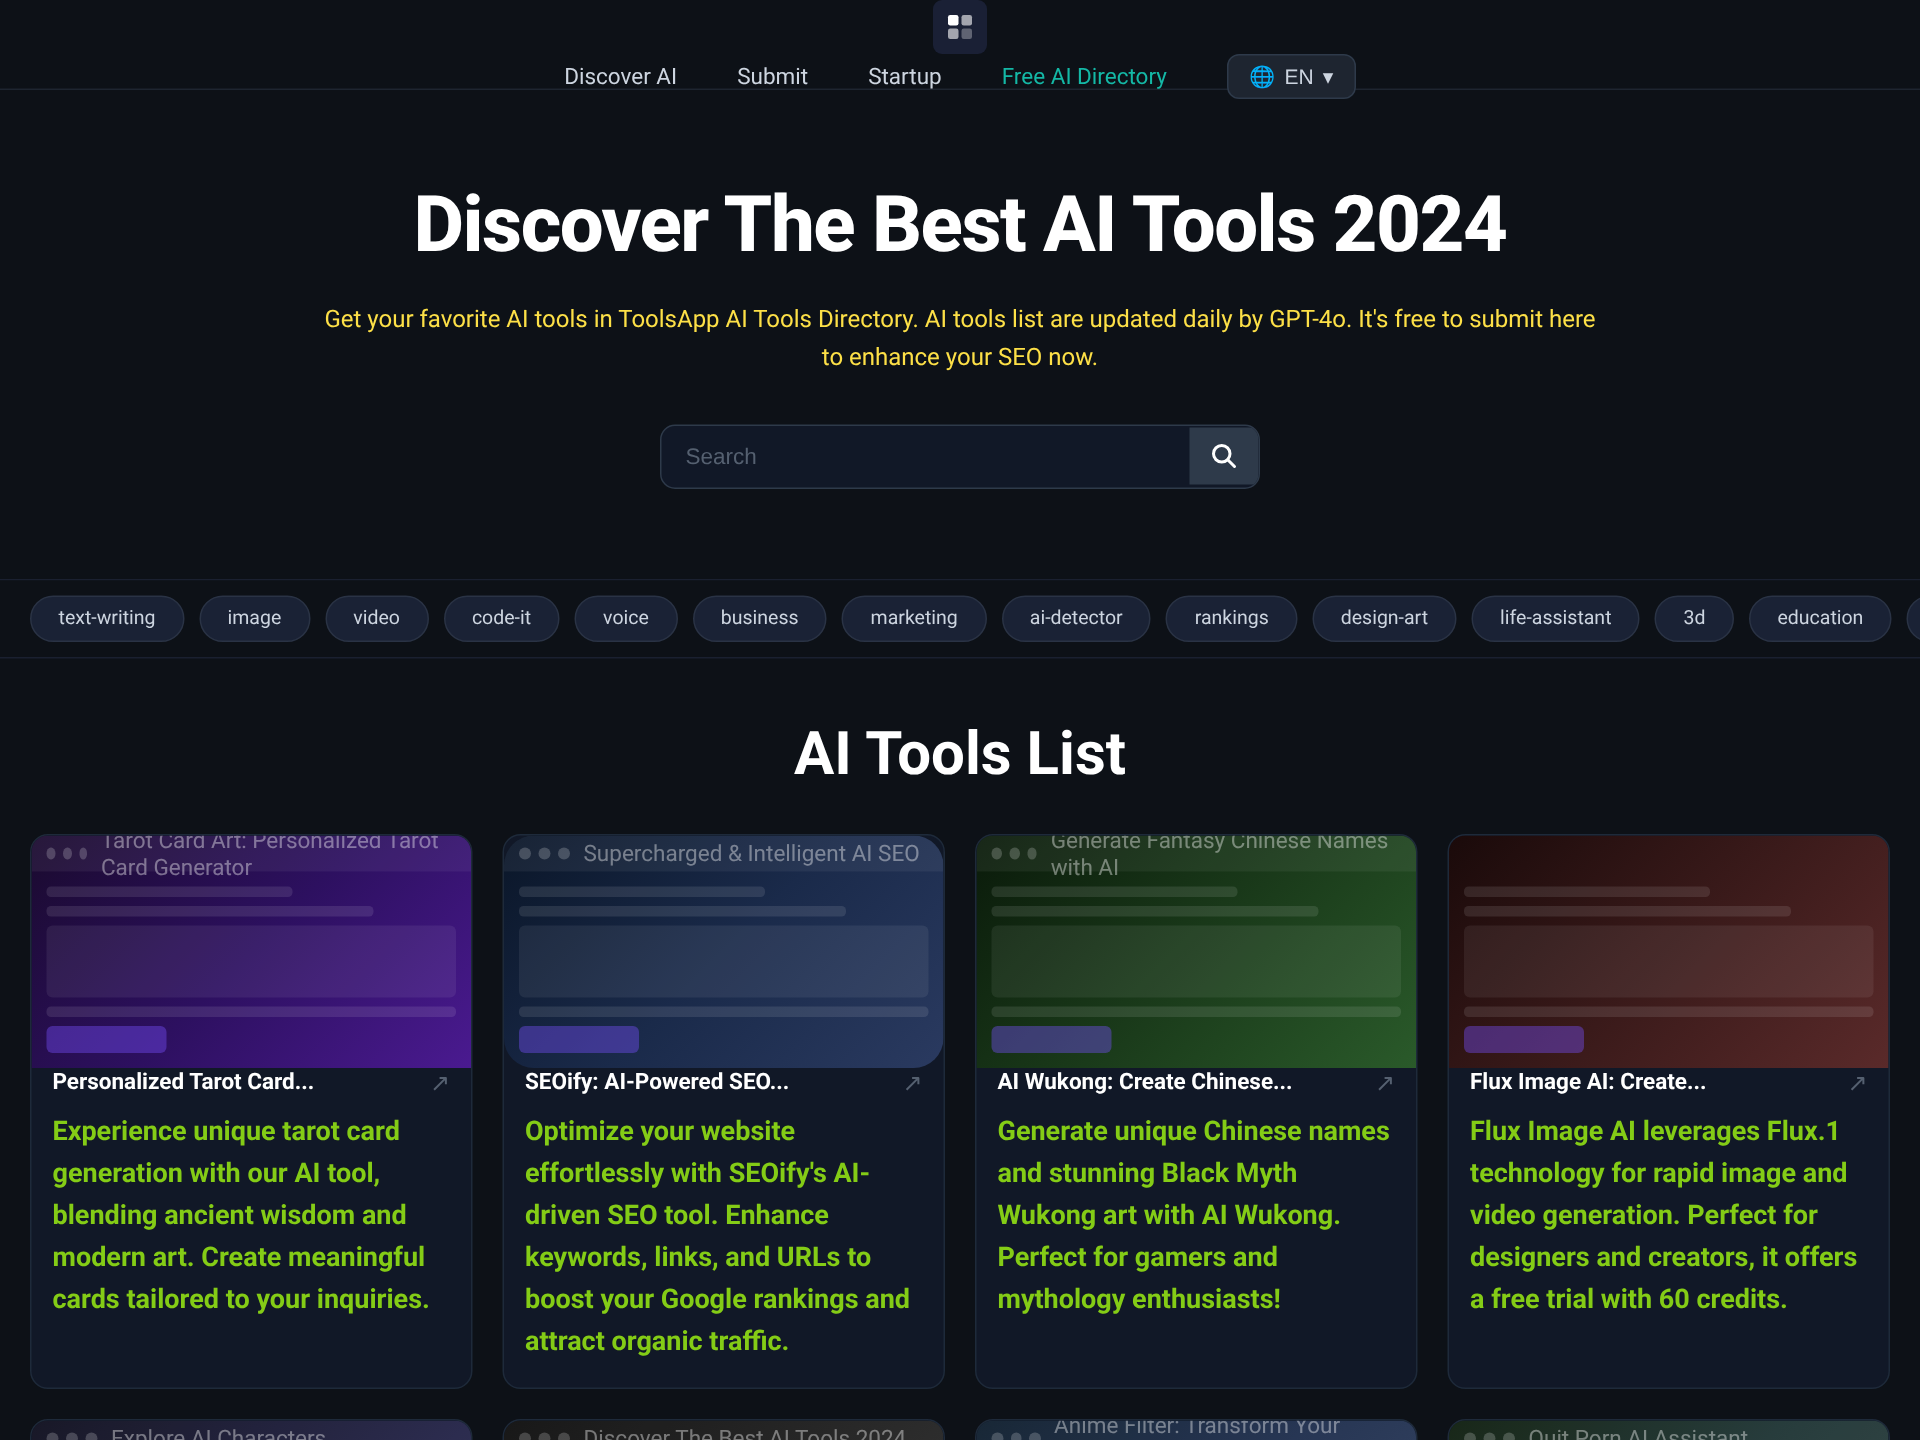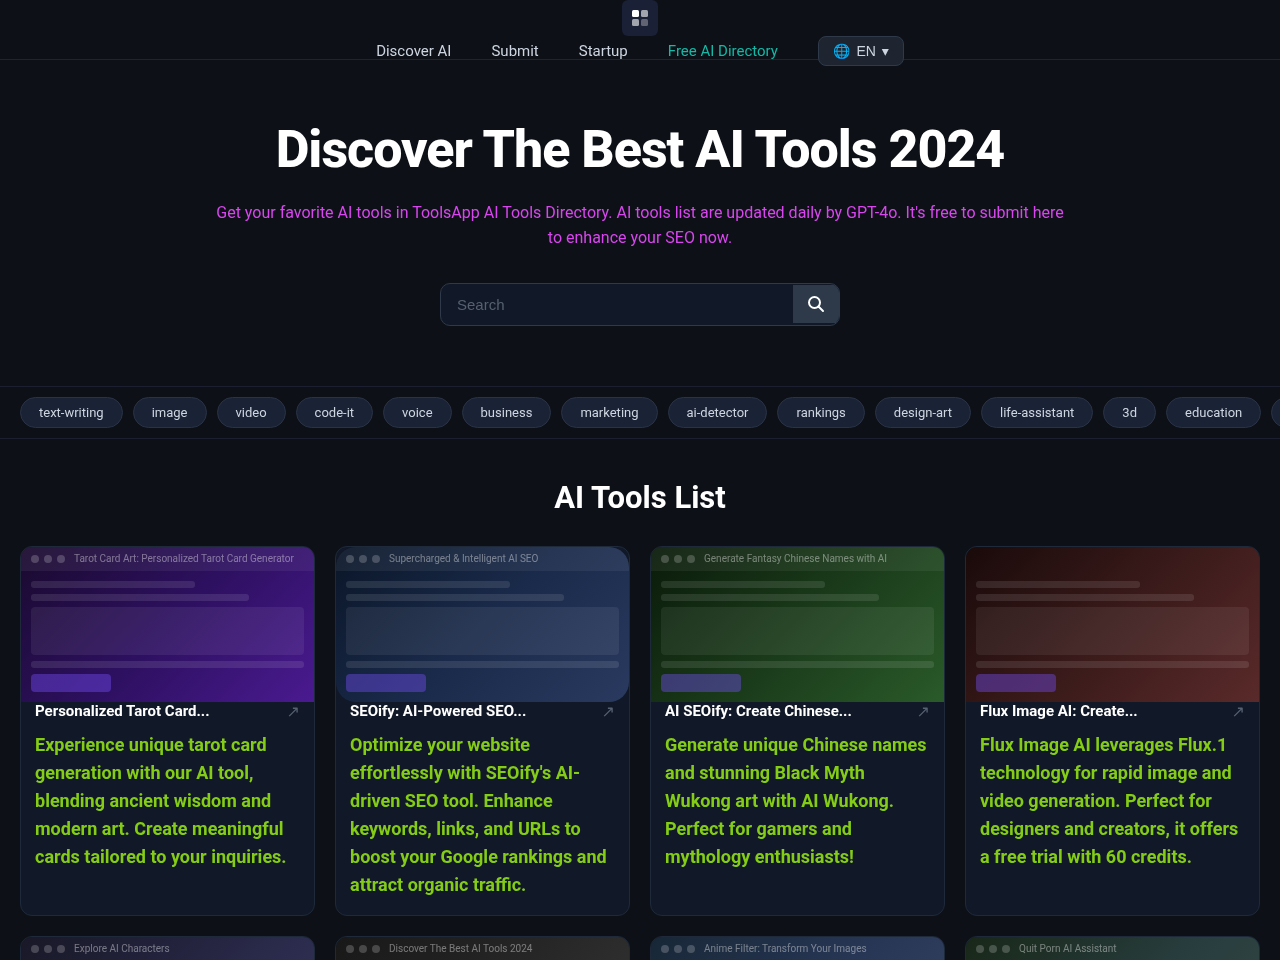--- a/index.html
+++ b/index.html
@@ -74,21 +74,21 @@
     }
     .hero h1 {
       font-size: 52px;
       font-weight: 800;
       line-height: 1.15;
       margin-bottom: 20px;
       letter-spacing: -1px;
     }
     .hero p {
       font-size: 16px;
-      color: #d946ef;
+      color: #fde047;
       max-width: 860px;
       margin: 0 auto 32px;
       line-height: 1.6;
     }
 
     
     .search-container {
       display: flex;
       justify-content: center;
       margin-bottom: 30px;
@@ -144,21 +144,21 @@
       font-size: 13px;
       color: #cdd5e0;
       white-space: nowrap;
       cursor: pointer;
       transition: background 0.2s;
     }
 
     
     .section-title {
       text-align: center;
-      font-size: 31px;
+      font-size: 40px;
       font-weight: 700;
       padding: 40px 0 30px;
       color: #ffffff;
     }
 
     
     .tools-grid {
       display: grid;
       grid-template-columns: repeat(4, 1fr);
       gap: 20px;
@@ -257,21 +257,21 @@
       align-items: center;
       padding: 0 10px;
       gap: 5px;
     }
     .ss-dot {
       width: 8px; height: 8px;
       border-radius: 50%;
       background: rgba(255,255,255,0.2);
     }
     .ss-title-text {
-      font-size: 10px;
+      font-size: 15px;
       color: rgba(255,255,255,0.4);
       margin-left: 4px;
     }
     .ss-content {
       position: absolute;
       top: 24px; left: 0; right: 0; bottom: 0;
       padding: 10px;
       display: flex;
       flex-direction: column;
       gap: 6px;
@@ -425,21 +425,21 @@
         <div class="ss-line ss-line-short"></div>
         <div class="ss-line ss-line-medium"></div>
         <div class="ss-img-block"></div>
         <div class="ss-line ss-line-full"></div>
         <div class="ss-btn"></div>
       </div>
     </div>
   </div>
       <div class="tool-card-body">
     <div class="tool-card-header">
-      <div class="tool-card-title">AI SEOify: Create Chinese...</div>
+      <div class="tool-card-title">AI Wukong: Create Chinese...</div>
       <span class="external-icon">↗</span>
     </div>
     <div class="tool-card-desc">Generate unique Chinese names and stunning Black Myth Wukong art with AI Wukong. Perfect for gamers and mythology enthusiasts!</div>
   </div>
     </div>
     <div class="tool-card">
       <div class="tool-card-img img-flux">
     <div class="img-inner">
       <div class="ss-content">
         <div class="ss-line ss-line-short"></div>

